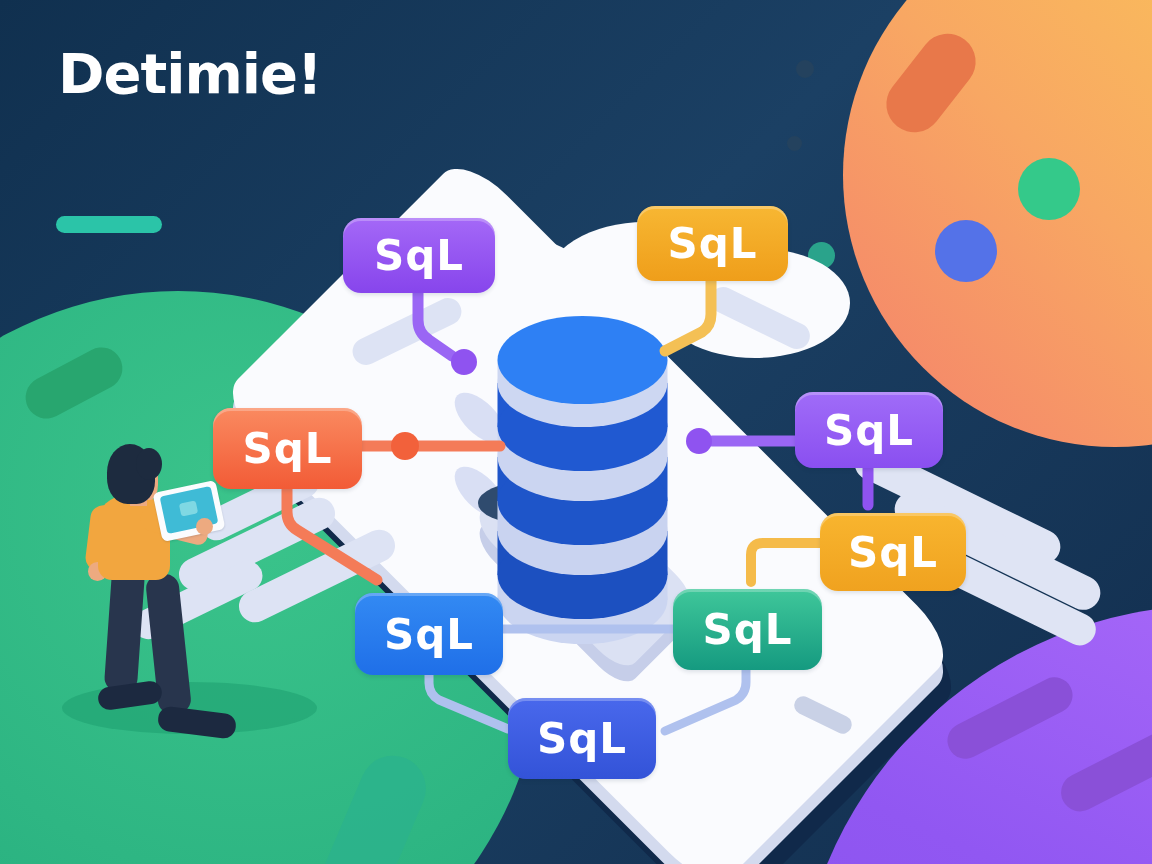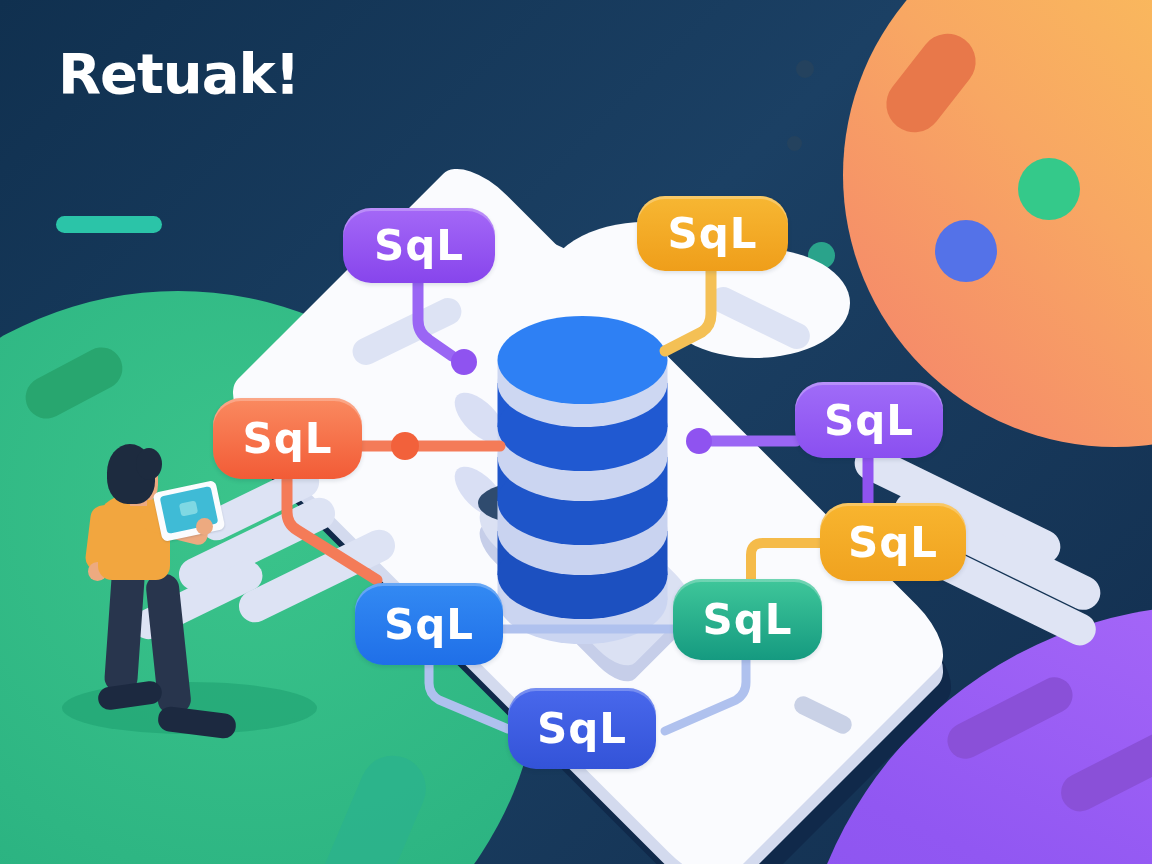--- a/index.html
+++ b/index.html
@@ -39,23 +39,23 @@
   .hump{border-radius:50%;background:#fafbfe;}
   .hump.gray{background:#eef1f8;}
 
   .page-pill{border-radius:999px;background:#dde3f4;}
   .rotL{transform:rotate(-26deg);} .rotR{transform:rotate(26deg);}
 
   
   .ped{border-radius:34px;transform:rotate(45deg) scale(1,.5);}
 
   
-  .badge{border-radius:28px;display:flex;align-items:center;justify-content:center;
+  .badge{border-radius:18px;display:flex;align-items:center;justify-content:center;
     color:#fff;font-weight:bold;font-size:42px;letter-spacing:1px;
-    box-shadow:inset 0 3px 0 rgba(255,255,255,.25), 0 2px 4px rgba(10,30,60,.12);}
+    box-shadow:inset 0 3px 0 rgba(255,255,255,.25), 0 2px 4px rgba(10,30,60,.12);margin-top:10px;}
 
   
   .skin{background:#edaa80;} .amber{background:#f2a63f;} .navy{background:#28354d;}
 
   
   #title{left:58px;top:38px;width:760px;color:#ffffff;font-weight:bold;
     font-size:56px;line-height:1.28;letter-spacing:-1px;}
   #accent-dash{left:56px;top:216px;width:106px;height:17px;border-radius:9px;}
 </style>
 </head>
@@ -183,17 +183,17 @@
   <div class="abs skin" style="left:138px;top:462px;width:20px;height:38px;border-radius:40%;"></div>
   <div class="abs" style="left:107px;top:444px;width:48px;height:60px;border-radius:50% 55% 40% 45%;background:#1d2b3f;"></div>
   <div class="abs" style="left:136px;top:448px;width:26px;height:32px;border-radius:50%;background:#1d2b3f;"></div>
 
   <div class="abs" style="left:157px;top:486px;width:64px;height:50px;border-radius:6px;background:#fbfcfe;transform:rotate(-12deg);box-shadow:0 1px 2px rgba(20,40,70,.15);"></div>
   <div class="abs" style="left:163px;top:491px;width:52px;height:38px;border-radius:4px;background:#3fbbd6;transform:rotate(-12deg);"></div>
   <div class="abs" style="left:180px;top:502px;width:17px;height:13px;border-radius:3px;background:#7fd8e3;transform:rotate(-12deg);"></div>
   <div class="abs skin" style="left:196px;top:518px;width:17px;height:17px;border-radius:50%;"></div>
 
   <div class="abs" id="title">
-    <div>Retuak!</div>
+    <div>Detimie!</div>
   </div>
   <div class="abs" id="accent-dash" style="background: rgb(43, 196, 168);"></div>
 
 </div>
 
 </body></html>

